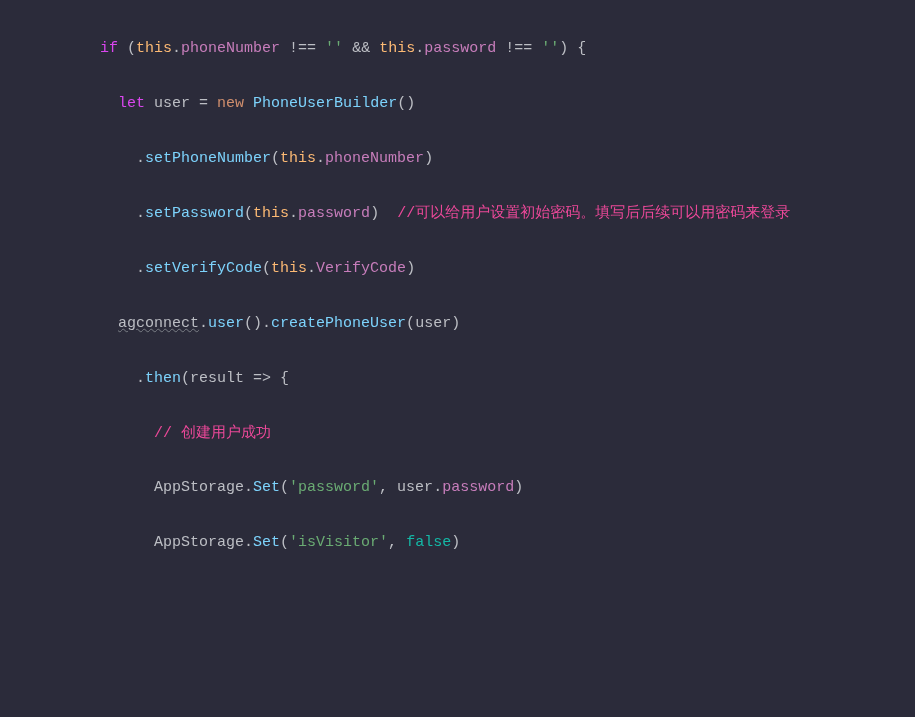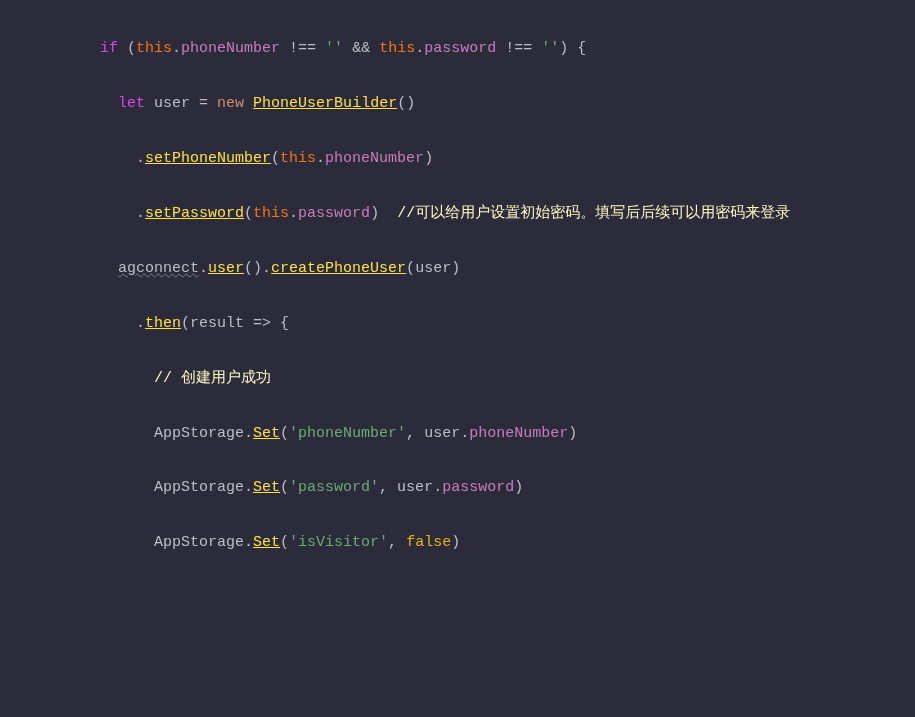--- a/index.html
+++ b/index.html
@@ -10,46 +10,46 @@
   line-height: 1.83;
   color: #bcbec4;
   overflow-x: auto;
 }
 .editor {
   padding: 8px 0;
   white-space: pre;
 }
 .line { padding: 0 10px 0 100px; }
 .kw { color: #d946ef; }
-.this { color: #f97316; }
+.this { color: #fdba74; }
 .prop { color: #c77dbb; }
-.method { color: #fde047; text-decoration: underline; }
+.method { color: #7dd3fc; }
 .new { color: #cf8e6d; text-align: center; }
 .paren { color: #bcbec4; }
 .op { color: #bcbec4; }
 .str { color: #6aab73; }
-.bool { color: #eab308; text-align: center; }
-.comment { color: #fef9c3; }
+.bool { color: #14b8a6; text-align: center; }
+.comment { color: #ec4899; }
 .punc { color: #bcbec4; }
 .var { color: #bcbec4; }
 .brace { color: #bcbec4; }
 .wavy { text-decoration: underline wavy #7a7e85; text-decoration-thickness: 1px; }
 </style>
 </head>
 <body>
 
 <div class="editor">
 <div class="line"><span class="kw">if</span><span class="punc"> (</span><span class="this">this</span><span class="punc">.</span><span class="prop">phoneNumber</span><span class="op"> !== </span><span class="str">''</span><span class="op"> &amp;&amp; </span><span class="this">this</span><span class="punc">.</span><span class="prop">password</span><span class="op"> !== </span><span class="str">''</span><span class="brace">) {</span></div>
 <div class="line">  <span class="kw">let</span><span> </span><span class="var">user</span><span class="op"> = </span><span class="new">new</span><span> </span><span class="method">PhoneUserBuilder</span><span class="paren">()</span></div>
 <div class="line">    <span class="punc">.</span><span class="method">setPhoneNumber</span><span class="paren">(</span><span class="this">this</span><span class="punc">.</span><span class="prop">phoneNumber</span><span class="paren">)</span></div>
 <div class="line">    <span class="punc">.</span><span class="method">setPassword</span><span class="paren">(</span><span class="this">this</span><span class="punc">.</span><span class="prop">password</span><span class="paren">)  </span><span class="comment">//可以给用户设置初始密码。填写后后续可以用密码来登录</span></div>
+<div class="line">    <span class="punc">.</span><span class="method">setVerifyCode</span><span class="paren">(</span><span class="this">this</span><span class="punc">.</span><span class="prop">VerifyCode</span><span class="paren">)</span></div>
 <div class="line">  <span class="var wavy">agconnect</span><span class="punc">.</span><span class="method">user</span><span class="paren">().</span><span class="method">createPhoneUser</span><span class="paren">(</span><span class="var">user</span><span class="paren">)</span></div>
 <div class="line">    <span class="punc">.</span><span class="method">then</span><span class="paren">(</span><span class="var">result</span><span class="brace"> =&gt; {</span></div>
 <div class="line">      <span class="comment">// 创建用户成功</span></div>
-<div class="line">      <span class="var">AppStorage</span><span class="punc">.</span><span class="method">Set</span><span class="paren">(</span><span class="str">'phoneNumber'</span><span class="punc">, </span><span class="var">user</span><span class="punc">.</span><span class="prop">phoneNumber</span><span class="paren">)</span></div>
 <div class="line">      <span class="var">AppStorage</span><span class="punc">.</span><span class="method">Set</span><span class="paren">(</span><span class="str">'password'</span><span class="punc">, </span><span class="var">user</span><span class="punc">.</span><span class="prop">password</span><span class="paren">)</span></div>
 <div class="line">      <span class="var">AppStorage</span><span class="punc">.</span><span class="method">Set</span><span class="paren">(</span><span class="str">'isVisitor'</span><span class="punc">, </span><span class="bool">false</span><span class="paren">)</span></div>
 
 
 
 
 
 
 
 

